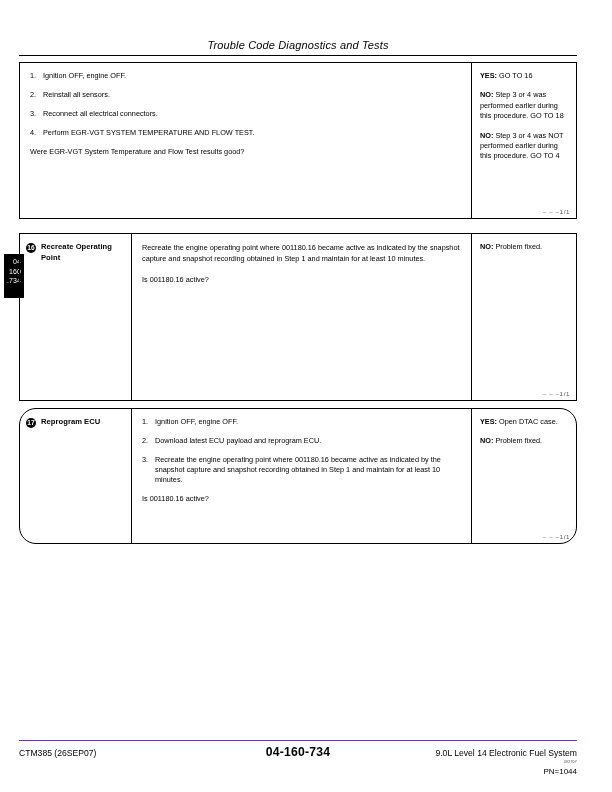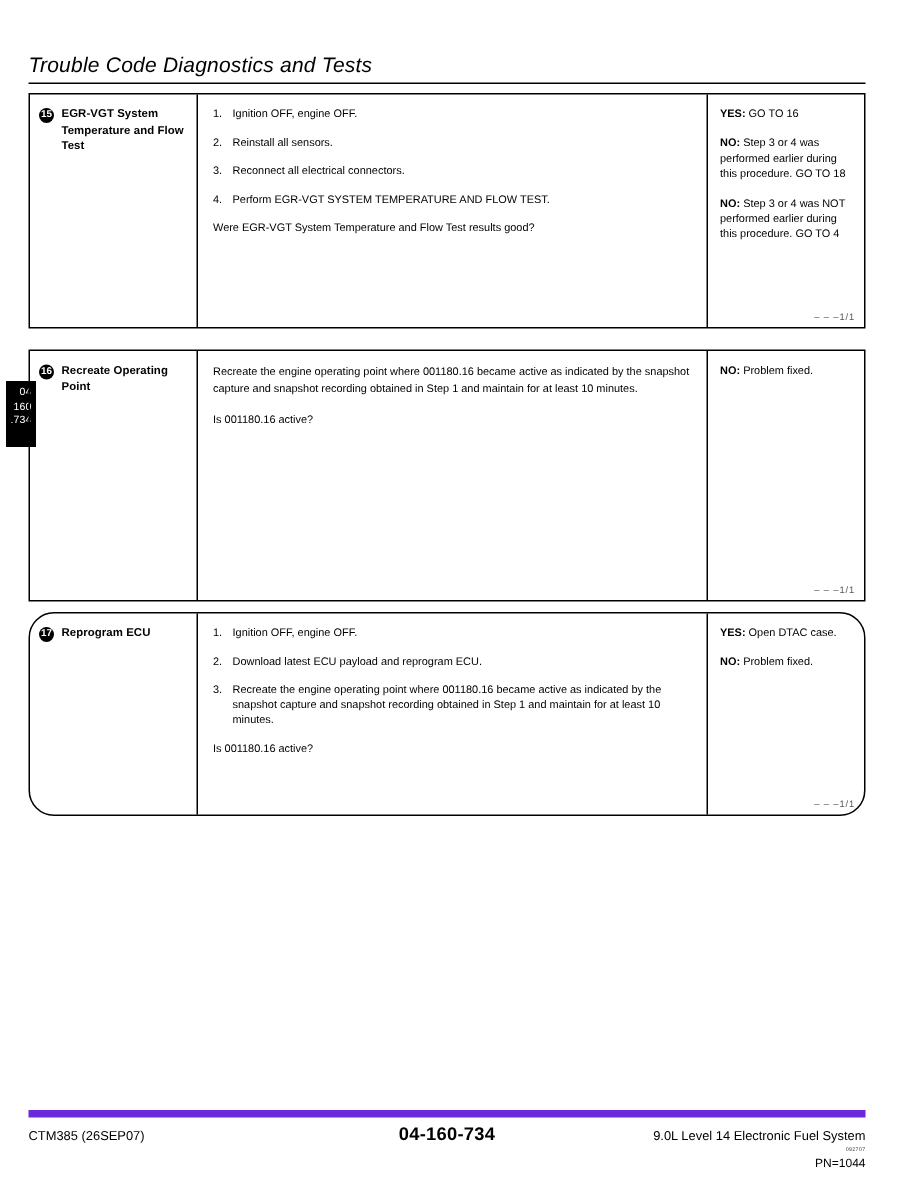--- a/index.html
+++ b/index.html
@@ -32,22 +32,23 @@
     width: 558px;
     height: 30px;
     border-bottom: 1px solid #000;
     box-sizing: border-box;
   }
   .page-header-title {
     position: absolute;
     left: 0;
     right: 0;
     bottom: 4px;
+    text-align: center;
     font-style: italic;
-    font-size: 14px;
+    font-size: 11px;
     letter-spacing: 0.15px;
   }
 
   
   .side-tab {
     position: absolute;
     left: 4px;
     top: 254px;
     width: 20px;
     height: 44px;
@@ -164,21 +165,21 @@
     letter-spacing: 0.6px;
     white-space: nowrap;
   }
 
   
   .page-footer {
     position: absolute;
     left: 19px;
     top: 740px;
     width: 558px;
-    border-top: 5px solid #6d28d9;
+    border-top: 1px solid #6d28d9;
     box-sizing: border-box;
   }
   .footer-row {
     position: relative;
     height: 30px;
   }
   .footer-left {
     position: absolute;
     left: 0;
     top: 7px;
@@ -224,26 +225,20 @@
     <div class="page-header-title">Trouble Code Diagnostics and Tests</div>
   </div>
 
   <div class="side-tab">
     <div>04</div>
     <div>160</div>
     <div>.734</div>
   </div>
 
   <div class="step-table" style="top:62px;height:157px;">
-    <div class="col-title">
-      <div class="title-wrap">
-        <div class="badge">15</div>
-        <div class="title-text">EGR-VGT System Temperature and Flow Test</div>
-      </div>
-    </div>
     <div class="col-body">
       <div class="numbered-item">
         <span class="num">1.</span>
         <span class="txt">Ignition OFF, engine OFF.</span>
       </div>
       <div class="numbered-item">
         <span class="num">2.</span>
         <span class="txt">Reinstall all sensors.</span>
       </div>
       <div class="numbered-item">

